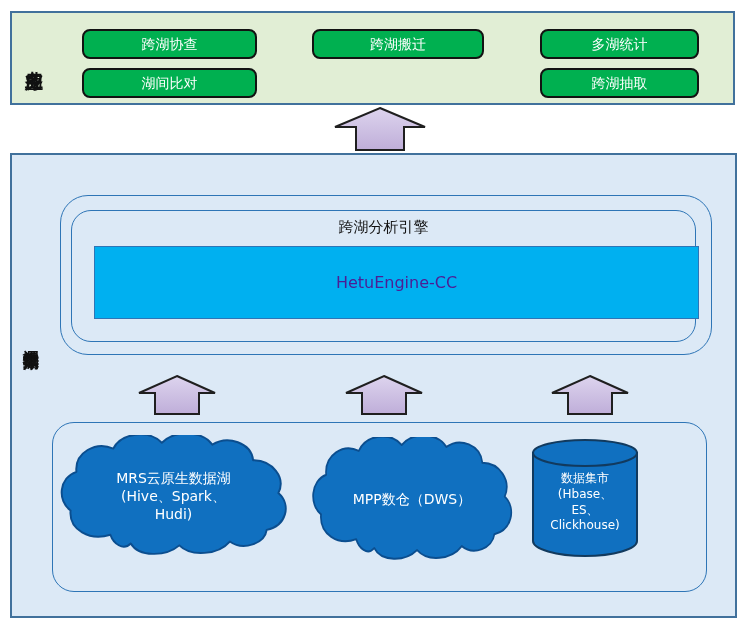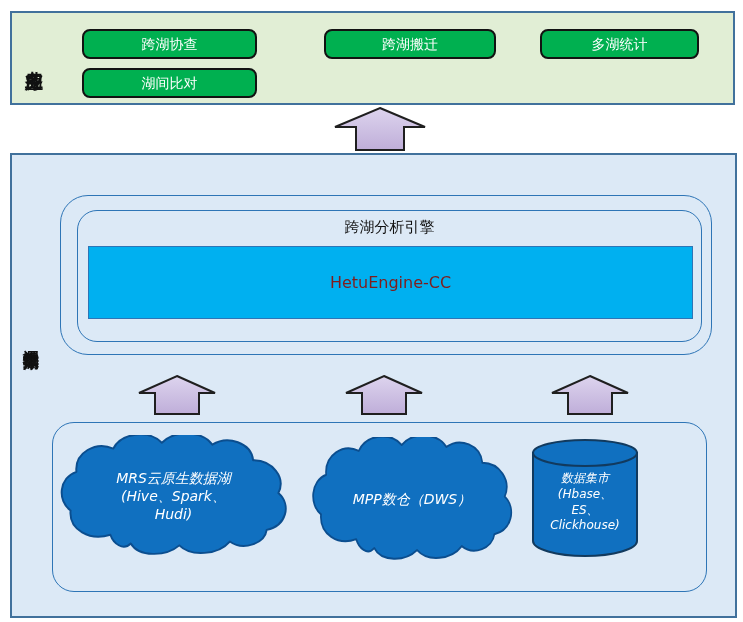--- a/index.html
+++ b/index.html
@@ -9,51 +9,51 @@
   
   .biz{position:absolute;left:10px;top:11px;width:725px;height:94px;
        background:#e1eed5;border:2px solid #41719c;}
   .v-label{position:absolute;writing-mode:vertical-rl;text-orientation:upright;
        font-weight:bold;color:#111;letter-spacing:1px;line-height:1;}
   .biz .v-label{left:13px;top:50%;transform:translateY(-50%);font-size:18px;}
   .app-btn{position:absolute;height:30px;background:#00b050;border:2px solid #121212;
        border-radius:8px;color:#ffffff;font-size:14px;display:flex;
        align-items:center;justify-content:center;line-height:1;}
   .c1{left:70px;width:175px;}
-  .c2{left:312px;width:172px;}
+  .c2{left:300px;width:172px;}
   .c3{left:528px;width:159px;}
   .r1{top:16px;}
   .r2{top:55px;}
 
   
   .arrow-svg{position:absolute;overflow:visible;}
   .big-arrow{left:333px;top:106px;}
   .a1{left:125px;top:219px;}
   .a2{left:332px;top:219px;}
   .a3{left:538px;top:219px;}
 
   
   .logic{position:absolute;left:10px;top:153px;width:727px;height:465px;
        background:#dce9f6;border:2px solid #41719c;}
   .logic .v-label{left:11px;top:182px;font-size:16px;}
 
   .engine-outer{position:absolute;left:48px;top:40px;width:652px;height:160px;
        border:1px solid #2e75b6;border-radius:28px;}
   .engine-inner{position:absolute;left:10px;top:14px;width:625px;height:132px;
-       border:1px solid #2e75b6;border-radius:20px;margin-left:6px;}
+       border:1px solid #2e75b6;border-radius:20px;}
   .engine-title{position:absolute;left:0;top:7px;width:100%;text-align:center;
        color:#111;font-size:15px;}
-  .hetu-bar{position:absolute;left:10px;top:35px;width:605px;height:73px;
+  .hetu-bar{position:absolute;left:22px;top:35px;width:605px;height:73px;
        background:#00b0f0;border:1px solid #2e75b6;display:flex;
-       align-items:center;justify-content:center;color:#7f1d1d;font-size:16px;}
+       align-items:center;justify-content:center;color:#4c1d95;font-size:16px;}
 
   .src-box{position:absolute;left:40px;top:267px;width:655px;height:170px;
        border:1px solid #2e75b6;border-radius:22px;}
 
-  .src{position:absolute;font-style:italic;}
+  .src{position:absolute;}
   .src svg{position:absolute;left:0;top:0;width:100%;height:100%;}
   .src-label{position:absolute;left:0;top:0;width:100%;height:100%;
        display:flex;align-items:center;justify-content:center;text-align:center;
        color:#ffffff;font-size:14px;line-height:1.3;white-space:pre-line;}
   .src1{left:45px;top:280px;width:233px;height:122px;}
   .src2{left:297px;top:282px;width:206px;height:125px;}
   .src3{left:518px;top:282px;width:110px;height:121px;}
   .src3 .src-label{font-size:12px;padding-top:10px;}
 </style>
 </head>
@@ -69,20 +69,21 @@
       </linearGradient>
     </defs>
   </svg>
 
   <section class="biz">
     <div class="v-label">业务应用</div>
     <div class="app-btn c1 r1">跨湖协查</div>
     <div class="app-btn c2 r1">跨湖搬迁</div>
     <div class="app-btn c1 r2">湖间比对</div>
     <div class="app-btn c3 r1">多湖统计</div>
+    <div class="app-btn c3 r2">跨湖抽取</div>
   </section>
 
   <svg class="arrow-svg big-arrow" width="94" height="46" viewBox="0 0 94 46">
     <polygon points="47,2 92,21 71,21 71,44 23,44 23,21 2,21" fill="url(#arrowGrad)" stroke="#1f1f1f" stroke-width="2" stroke-linejoin="miter"></polygon>
   </svg>
 
   <section class="logic">
     <div class="v-label">逻辑数据湖</div>
 
     <div class="engine-outer">

